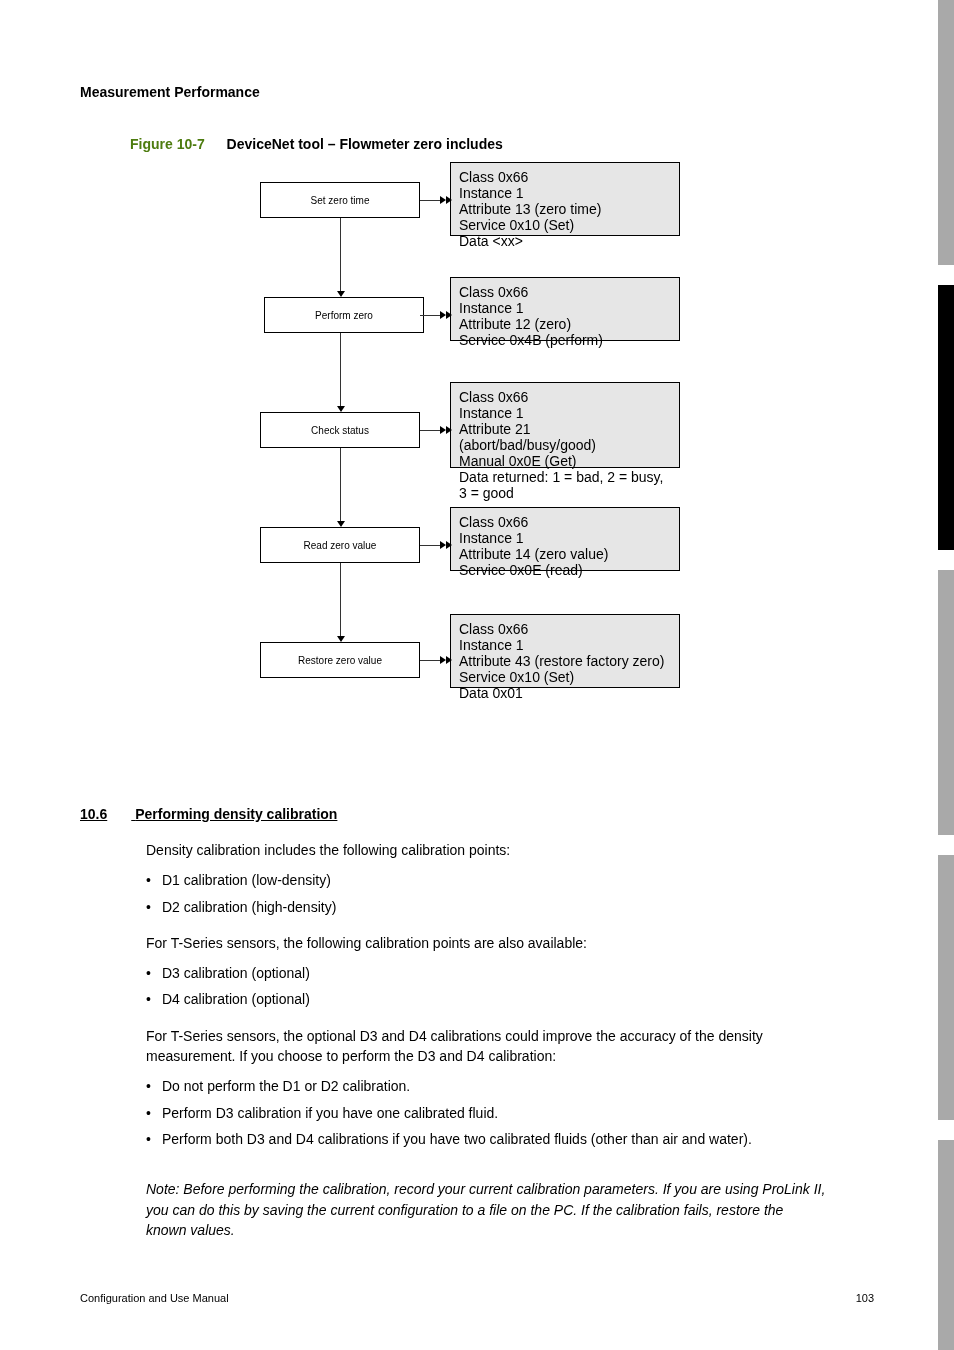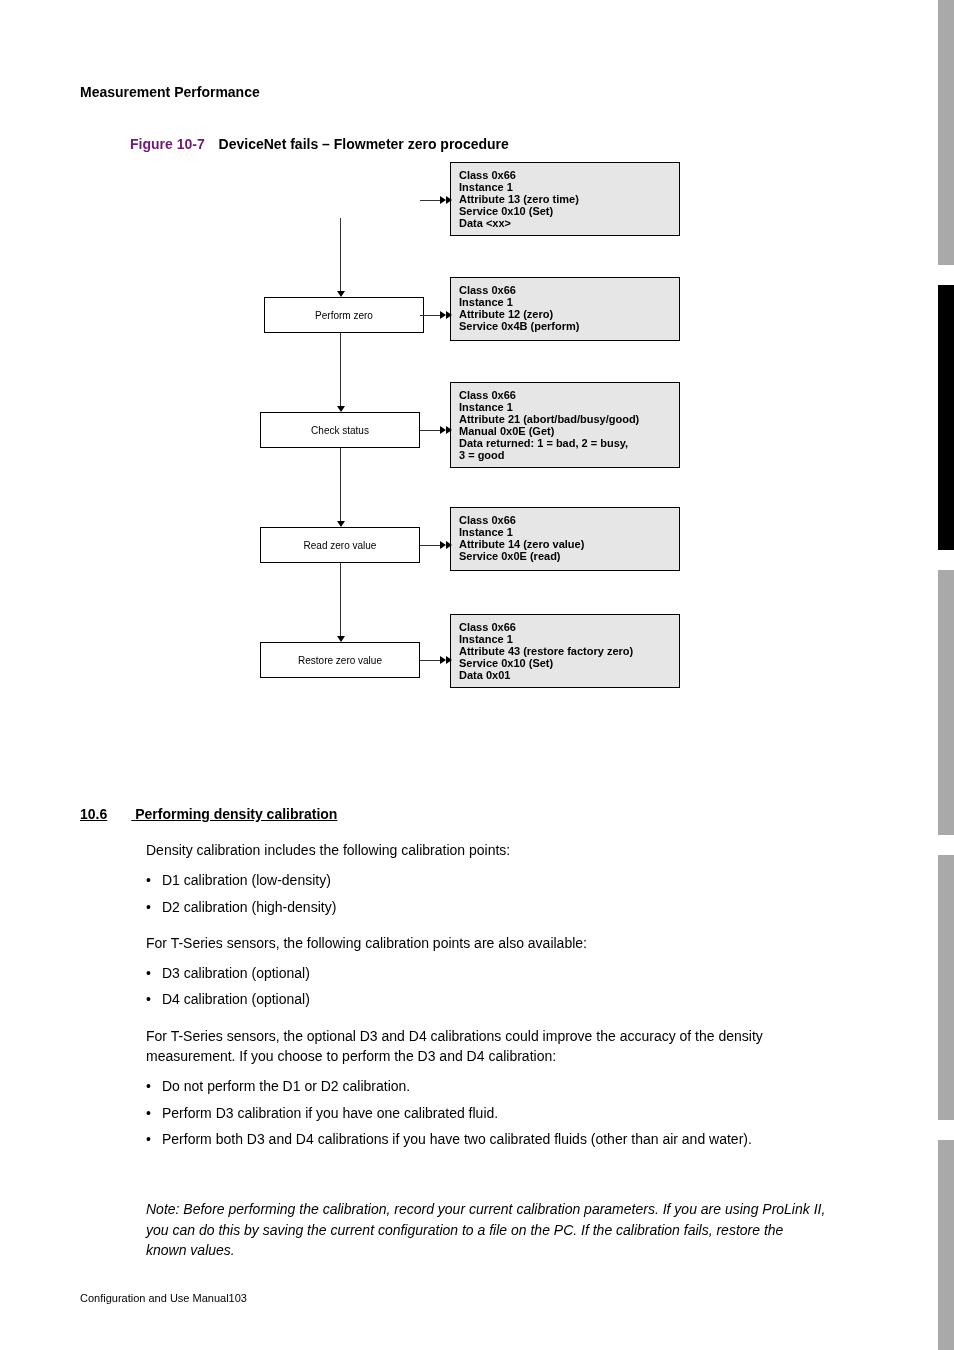--- a/index.html
+++ b/index.html
@@ -5,44 +5,44 @@
   * { margin: 0; padding: 0; box-sizing: border-box; }
   html, body { width: 954px; height: 1350px; background: #fff; font-family: Arial, Helvetica, sans-serif; color: #000; }
   .page { position: relative; width: 954px; height: 1346px; }
 
   .sidebar-right { position: absolute; right: 0; top: 0; width: 70px; height: 1350px; }
   .side-seg { width: 16px; position: absolute; right: 0; }
   .side-label { position: absolute; right: 22px; font-size: 10px; color: #fff; transform: rotate(90deg); transform-origin: right top; white-space: nowrap; text-align: right; width: 240px; }
 
   .running-head { position: absolute; top: 84px; left: 80px; font-size: 14px; font-weight: bold; }
   .fig-label { position: absolute; top: 136px; left: 130px; font-size: 14px; }
-  .fig-label .fnum { color: #701a75; font-weight: bold; margin-right: 10px; }
+  .fig-label .fnum { color: #4d7c0f; font-weight: bold; margin-right: 18px; }
   .fig-label .fcap { font-weight: bold; }
 
   .diagram { position: absolute; top: 162px; left: 250px; width: 430px; height: 610px; }
   .step-box { position: absolute; border: 1px solid #000; background: #fff; font-size: 10px; display: flex; align-items: center; justify-content: center; text-align: center; padding: 4px 6px; width: 160px; height: 36px; }
-  .desc-box { position: absolute; border: 1px solid #000; background: #e6e6e6; font-size: 11px; padding: 6px 8px; width: 230px; font-weight: bold; }
+  .desc-box { position: absolute; border: 1px solid #000; background: #e6e6e6; font-size: 14px; padding: 6px 8px; width: 230px; }
 
   .conn-v { position: absolute; width: 1px; background: #333; left: 90px; }
   .arrow-down { position: absolute; left: 86.5px; width: 0; height: 0; border-left: 4px solid transparent; border-right: 4px solid transparent; border-top: 6px solid #000; }
   .conn-h { position: absolute; height: 1px; background: #333; }
   .arrow-right-dbl { position: absolute; }
   .arrow-right-dbl::before, .arrow-right-dbl::after { content: ""; position: absolute; width: 0; height: 0; border-top: 4px solid transparent; border-bottom: 4px solid transparent; border-left: 6px solid #000; top: -4px; }
   .arrow-right-dbl::before { left: -4px; }
   .arrow-right-dbl::after { left: 2px; }
 
   .section-head { position: absolute; left: 80px; font-size: 14px; font-weight: bold; }
   .sec-num { margin-right: 24px; }
 
   .body-text { position: absolute; left: 146px; width: 680px; font-size: 14px; line-height: 1.45; }
   .bullet { display: flex; margin-bottom: 6px; }
   .bullet .dot { width: 16px; }
-  .note { font-style: italic; margin-top: 20px; }
+  .note { font-style: italic; }
 
-  .footer { position: absolute; bottom: 42px; left: 80px; width: 794px; font-size: 11px; display: flex; }
+  .footer { position: absolute; bottom: 42px; left: 80px; width: 794px; font-size: 11px; display: flex; justify-content: space-between; }
 </style>
 </head>
 <body>
 
 <div class="page">
 
   <div class="sidebar-right">
     <div class="side-seg" style="top:0;height:265px;background:#a9a9a9;"></div>
     <div class="side-label" style="top:50px;">Defaults and Menus</div>
 
@@ -53,25 +53,26 @@
     <div class="side-label" style="top:620px;">Troubleshooting</div>
 
     <div class="side-seg" style="top:855px;height:265px;background:#a9a9a9;"></div>
     <div class="side-seg" style="top:1140px;height:210px;background:#a9a9a9;"></div>
   </div>
 
   <div class="running-head">Measurement Performance</div>
 
   <div class="fig-label">
     <span class="fnum">Figure 10-7</span>
-    <span class="fcap">DeviceNet fails – Flowmeter zero procedure</span>
+    <span class="fcap">DeviceNet tool – Flowmeter zero includes</span>
   </div>
 
   <div class="diagram">
 
+    <div class="step-box" style="top:20px;left:10px;">Set zero time</div>
     <div class="step-box" style="top:135px;left:14px;">Perform zero</div>
     <div class="step-box" style="top:250px;left:10px;">Check status</div>
     <div class="step-box" style="top:365px;left:10px;">Read zero value</div>
     <div class="step-box" style="top:480px;left:10px;">Restore zero value</div>
 
     <div class="desc-box" style="top:0;left:200px;height:74px;">
       <div>Class 0x66</div>
       <div>Instance 1</div>
       <div>Attribute 13 (zero time)</div>
       <div>Service 0x10 (Set)</div>

